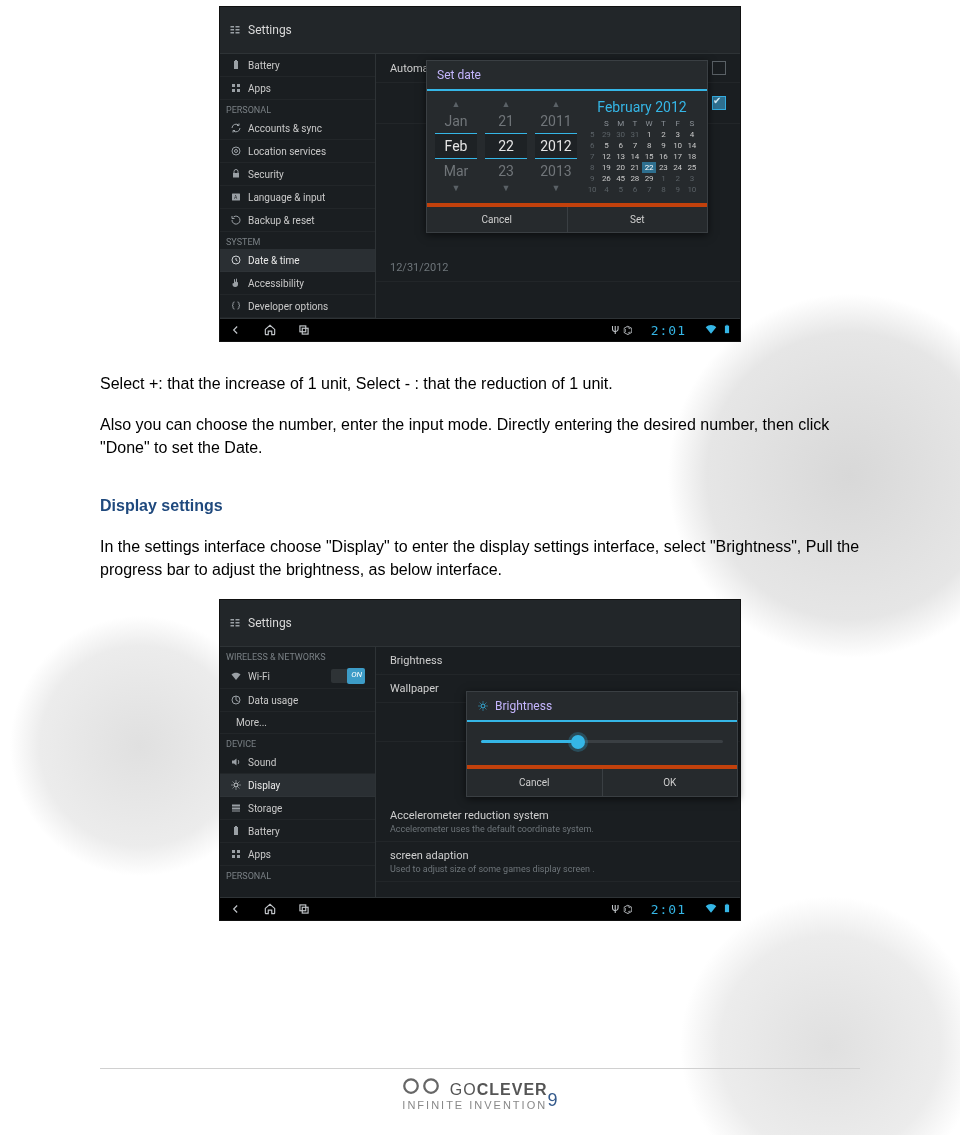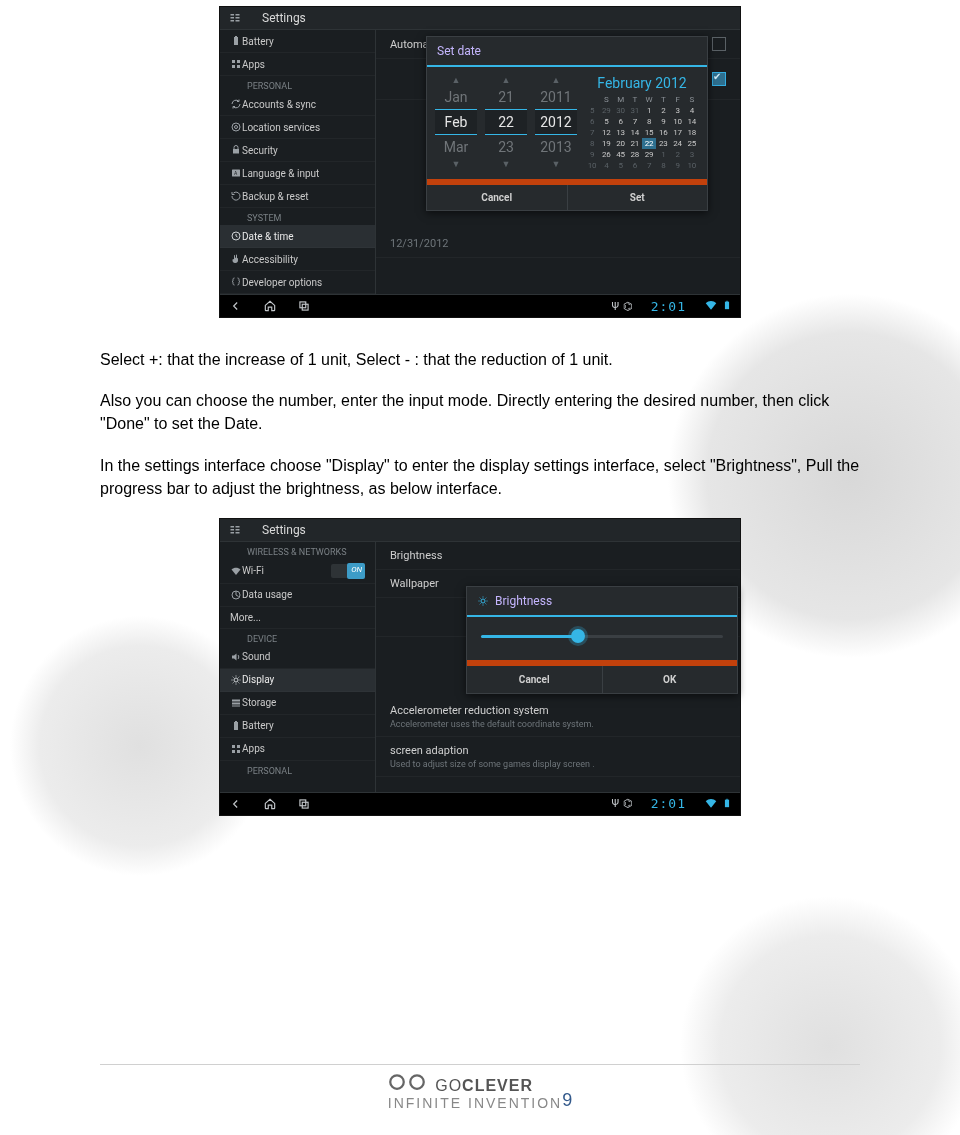--- a/index.html
+++ b/index.html
@@ -29,35 +29,35 @@
   .tablet {
     width: 520px;
     margin: 0 auto;
     background: #1a1e21;
     color: #c9c9c9;
     font-family: "Segoe UI", Roboto, Arial, sans-serif;
     font-size: 10px;
     border: 1px solid #111;
   }
   .tablet .topbar {
-    display: flex; align-items: center; gap: 20px;
-    padding: 4px 8px; background: #222629;
+    display: flex; align-items: center; gap: 6px;
+    padding: 16px 8px; background: #222629;
     border-bottom: 1px solid #2e3336;
   }
   .tablet .topbar .icon-sm { width: 14px; height: 14px; display:inline-flex; align-items:center; justify-content:center; }
   .tablet .topbar .title { font-size: 12px; color: #d9d9d9; }
   .tablet .body { display: flex; min-height: 250px; }
   .tablet .sidebar {
     width: 155px; flex: 0 0 155px;
     background: #1a1e21;
     border-right: 1px solid #2e3336;
   }
-  .tablet .sidebar .cat { color: #7a8085; font-size: 9px; padding: 5px 27px 2px; }
+  .tablet .sidebar .cat { color: #7a8085; font-size: 9px; padding: 5px 6px 2px; }
   .tablet .sidebar .row {
-    display: flex; align-items: center; 
+    display: flex; align-items: center; gap: 6px;
     padding: 5px 10px; color: #c9c9c9; font-size: 10px;
     border-bottom: 1px solid rgba(60,64,68,0.25);
   }
   .tablet .sidebar .row.active { background: #2a2f33; color: #e8e8e8; }
   .tablet .sidebar .row .icon-sm { color:#8d9398; }
   .tablet .sidebar .toggle {
     margin-left: auto; width: 34px; height: 14px;
     background: #2e3336; border-radius: 2px; position: relative;
     font-size: 8px; display:flex; align-items:center; justify-content:flex-end;
     color:#c9c9c9;
@@ -112,21 +112,21 @@
   .dialog .cal {
     flex:1; font-size:9px; color:#c8c8c8;
   }
   .dialog .cal .cal-title { color:#35b6e6; text-align:center; margin-bottom:3px; font-size:14px; }
   .dialog .cal table { border-collapse:collapse; width:100%; }
   .dialog .cal th { color:#8a9096; font-weight:normal; padding:1px; font-size:8px;}
   .dialog .cal td { text-align:center; padding:1px; font-size:8px; color:#c8c8c8; }
   .dialog .cal td.dim { color:#5a6166; }
   .dialog .cal td.today { background:#2e6f8f; color:#fff; }
   .dialog .dlg-actions {
-    display:flex; border-top:6px solid #c2410c;font-weight:bold;
+    display:flex; border-top:4px solid #c2410c;
   }
   .dialog .dlg-actions .btn {
     flex:1; text-align:center; padding:7px 0; font-size:10px; color:#cfcfcf;
     border-right:1px solid #3a3f43;
   }
   .dialog .dlg-actions .btn:last-child { border-right:none; }
 
   .dialog.bright { left:90px; top:44px; width:270px; }
   .dialog.bright .dlg-title { display:flex; align-items:center; gap:6px; }
   .dialog.bright .slider-wrap { padding:18px 14px 22px; }
@@ -149,21 +149,21 @@
 
   .footer {
     position:absolute; left:100px; right:100px; bottom:30px;
     display:flex; align-items:flex-end; justify-content:center;
     border-top: 1px solid #d0d0d0;
     padding-top: 8px;
   }
   .footer .logo { display:flex; flex-direction:column; align-items:flex-start; color:#555; }
   .footer .logo .brand { font-size:16px; letter-spacing:1px; color:#555;}
   .footer .logo .brand .bold { font-weight:bold; }
-  .footer .logo .tag { font-size:14px; letter-spacing:2px; color:#888; }
+  .footer .logo .tag { font-size:11px; letter-spacing:2px; color:#888; }
   .footer .pagenum { color:#33598b; font-size:18px; font-weight:normal; }
 </style>
 </head>
 <body>
 
 <div class="page">
 
   <div class="tablet" style="margin-top:6px;">
     <div class="topbar">
       <span class="icon-sm">
@@ -426,20 +426,21 @@
         <span><svg width="10" height="14" viewBox="0 0 24 24" fill="#35b6e6">
               <rect x="7" y="4" width="10" height="18"></rect>
               <rect x="10" y="2" width="4" height="2"></rect>
             </svg></span>
       </span>
     </div>
   </div>
 
   <p class="text-block" style="margin-top:30px;">Select +: that the increase of 1 unit, Select - : that the reduction of 1 unit.</p>
   <p class="text-block">Also you can choose the number, enter the input mode. Directly entering the desired number, then click "Done" to set the Date.</p>
+  <p class="text-block heading">Display settings</p>
   <p class="text-block">In the settings interface choose "Display" to enter the display settings interface, select "Brightness", Pull the progress bar to adjust the brightness, as below interface.</p>
 
   <div class="tablet">
     <div class="topbar">
       <span class="icon-sm">
         <svg viewBox="0 0 24 24" fill="#9aa0a5">
             <rect x="3" y="4" width="7" height="3"></rect>
             <rect x="3" y="10" width="7" height="3"></rect>
             <rect x="3" y="16" width="7" height="3"></rect>
             <rect x="13" y="4" width="8" height="3"></rect>

